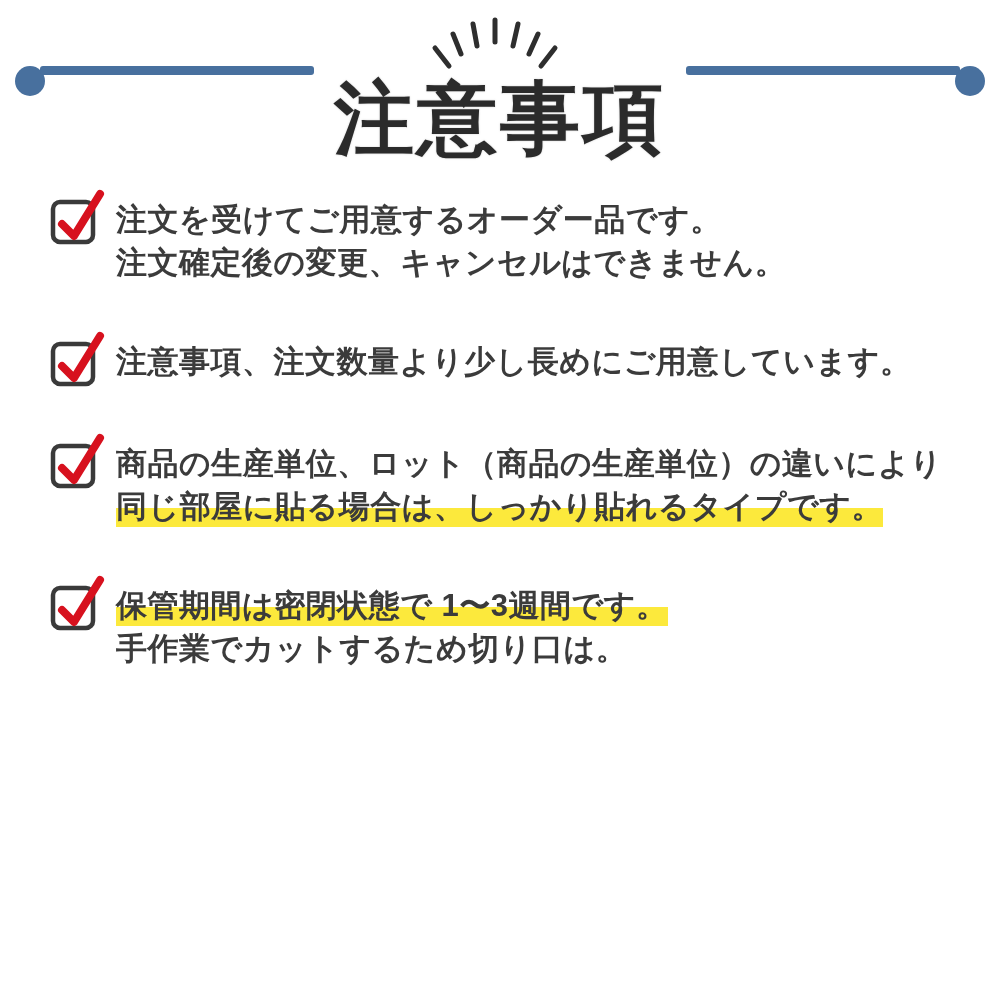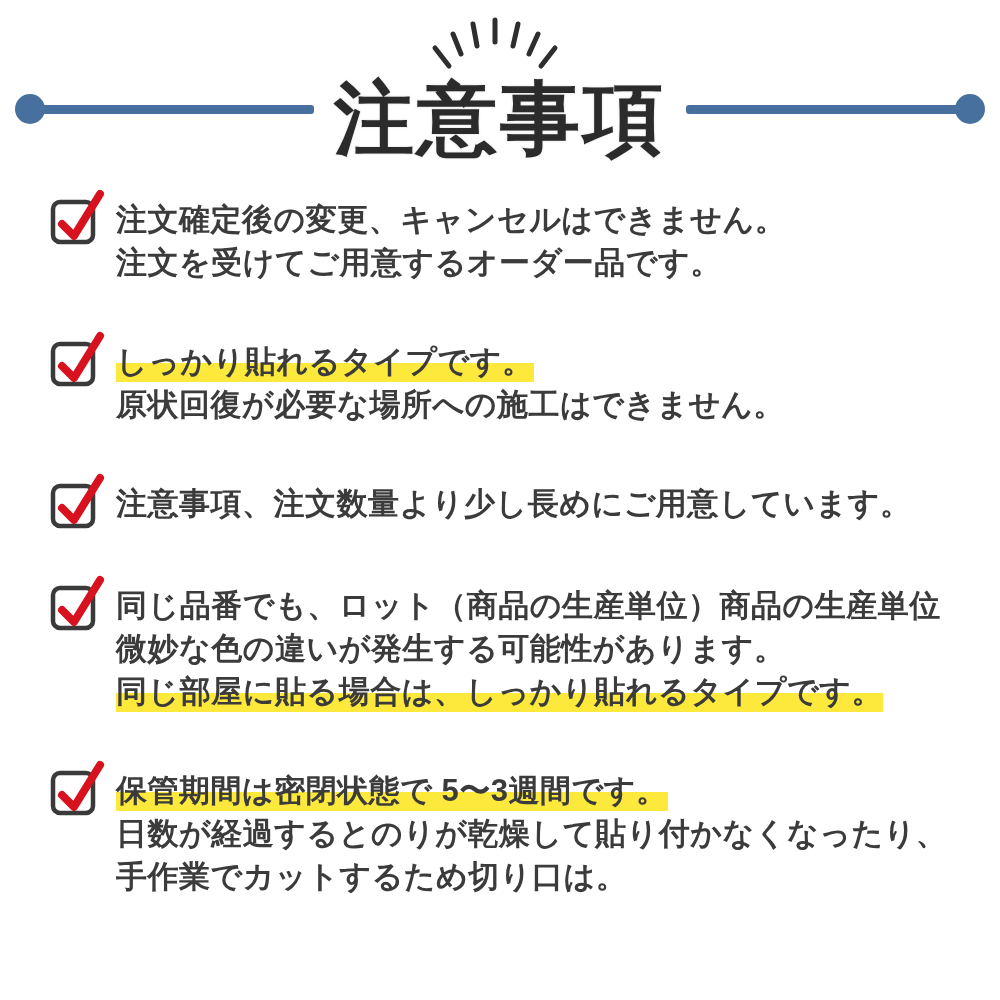--- a/index.html
+++ b/index.html
@@ -21,21 +21,21 @@
     transform: translateX(-5px);
   }
   .sparkle-wrap svg { display: block; overflow: visible; }
   .sparkle-wrap line {
     stroke: #2e2e2e;
     stroke-width: 5;
     stroke-linecap: round;
   }
   .title-row {
     display: flex;
-    align-items: center;
+    align-items: flex-start;
     padding: 0 15px;
     margin-top: 4px;
   }
   .deco-dot {
     flex: none;
     width: 30px;
     height: 30px;
     border-radius: 50%;
     background: var(--accent, #48709e);
     transform: translateY(-10px);
@@ -130,62 +130,50 @@
   </div>
 </header>
 
 <main class="checklist" id="checklist">
   <section class="check-item">
     <svg class="checkbox-svg" viewBox="0 0 56 58" aria-hidden="true">
       <rect x="3" y="16" width="40" height="40" rx="7"></rect>
       <path d="M12 38 L24 50 L50 8"></path>
     </svg>
     <div class="item-lines">
+        <div class="item-line"><span class="txt">注文を受けてご用意するオーダー品です。</span></div>
         <div class="item-line"><span class="txt">注文確定後の変更、キャンセルはできません。</span></div>
-        <div class="item-line"><span class="txt">注文を受けてご用意するオーダー品です。</span></div>
       </div>
   </section>
 
-  <section class="check-item">
-    <svg class="checkbox-svg" viewBox="0 0 56 58" aria-hidden="true">
-      <rect x="3" y="16" width="40" height="40" rx="7"></rect>
-      <path d="M12 38 L24 50 L50 8"></path>
-    </svg>
-    <div class="item-lines">
-        <div class="item-line"><span class="txt highlight">しっかり貼れるタイプです。</span></div>
-        <div class="item-line"><span class="txt">原状回復が必要な場所への施工はできません。</span></div>
-      </div>
-  </section>
 
   <section class="check-item">
     <svg class="checkbox-svg" viewBox="0 0 56 58" aria-hidden="true">
       <rect x="3" y="16" width="40" height="40" rx="7"></rect>
       <path d="M12 38 L24 50 L50 8"></path>
     </svg>
     <div class="item-lines">
         <div class="item-line"><span class="txt">注意事項、注文数量より少し長めにご用意しています。</span></div>
       </div>
   </section>
 
   <section class="check-item">
     <svg class="checkbox-svg" viewBox="0 0 56 58" aria-hidden="true">
       <rect x="3" y="16" width="40" height="40" rx="7"></rect>
       <path d="M12 38 L24 50 L50 8"></path>
     </svg>
     <div class="item-lines">
-        <div class="item-line"><span class="txt">同じ品番でも、ロット（商品の生産単位）商品の生産単位</span></div>
-        <div class="item-line"><span class="txt">微妙な色の違いが発生する可能性があります。</span></div>
+        <div class="item-line"><span class="txt">商品の生産単位、ロット（商品の生産単位）の違いにより</span></div>
         <div class="item-line"><span class="txt highlight">同じ部屋に貼る場合は、しっかり貼れるタイプです。</span></div>
       </div>
   </section>
 
   <section class="check-item">
     <svg class="checkbox-svg" viewBox="0 0 56 58" aria-hidden="true">
       <rect x="3" y="16" width="40" height="40" rx="7"></rect>
       <path d="M12 38 L24 50 L50 8"></path>
     </svg>
     <div class="item-lines">
-        <div class="item-line"><span class="txt highlight">保管期間は密閉状態で 5〜3週間です。</span></div>
-        <div class="item-line"><span class="txt">日数が経過するとのりが乾燥して貼り付かなくなったり、</span></div>
+        <div class="item-line"><span class="txt highlight">保管期間は密閉状態で 1〜3週間です。</span></div>
         <div class="item-line"><span class="txt">手作業でカットするため切り口は。</span></div>
       </div>
   </section>
 </main>
 
 </body></html>

